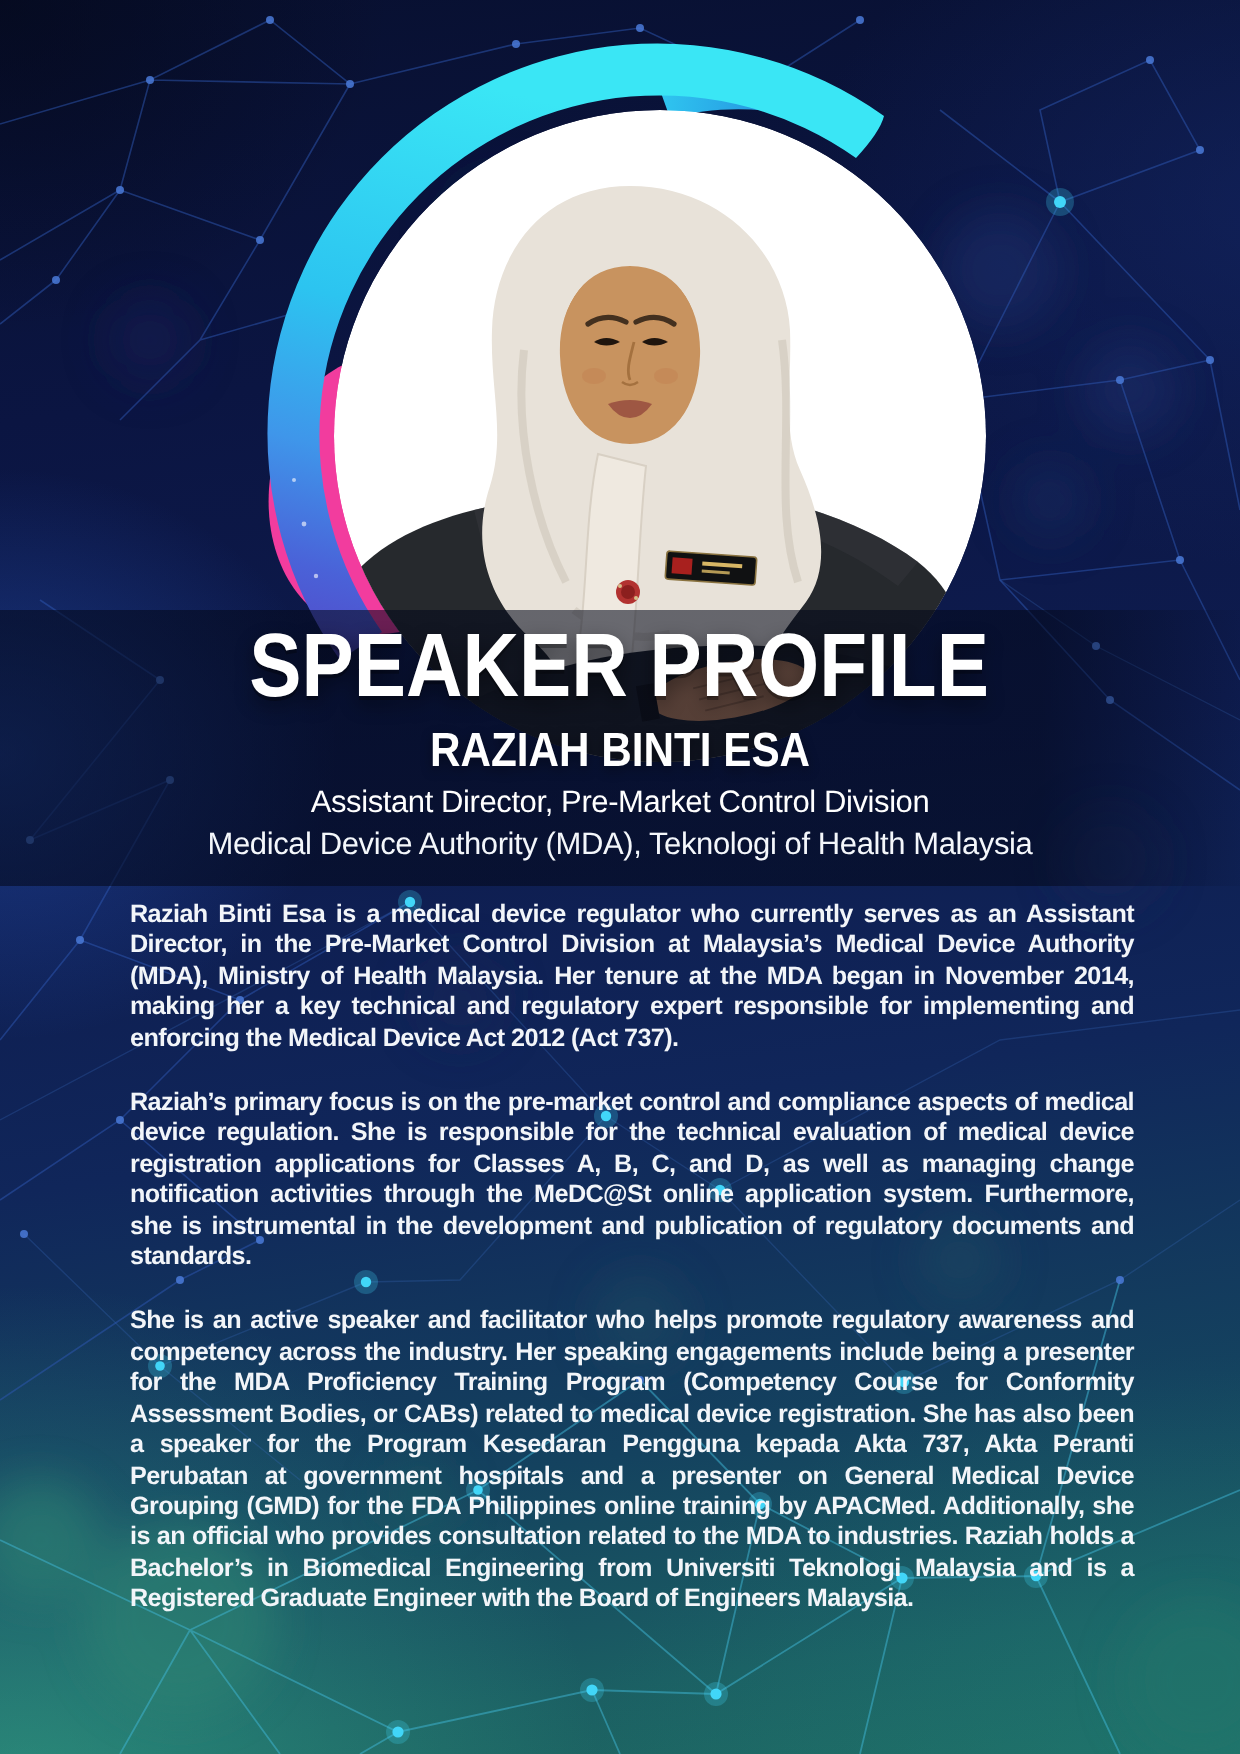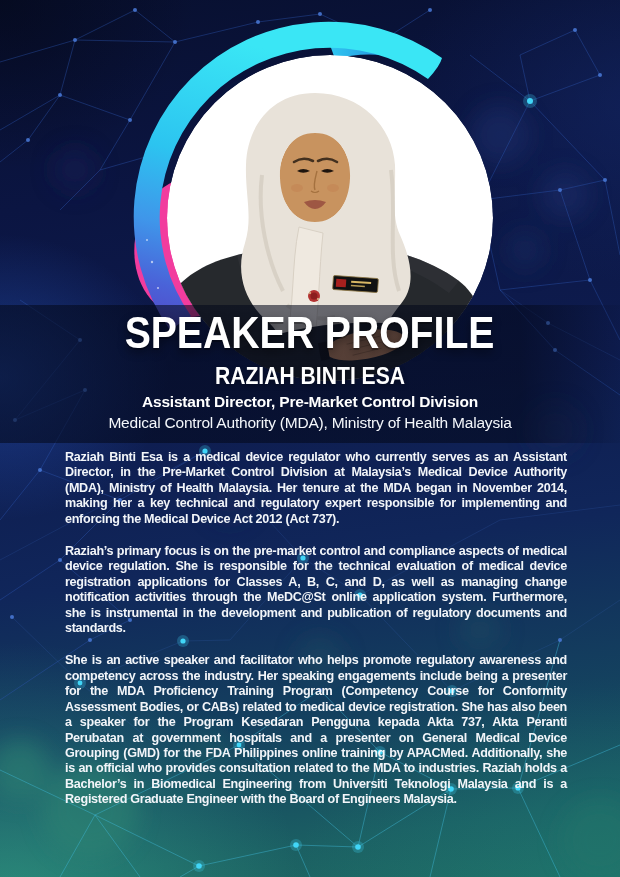--- a/index.html
+++ b/index.html
@@ -33,21 +33,21 @@
   .title{
     margin:5px 0 0 0;font-size:45px;line-height:46px;font-weight:700;letter-spacing:0;
     text-shadow:0 2px 0 rgba(0,0,0,.3),0 4px 10px rgba(0,0,0,.45);
   }
   .title .squeeze{display:inline-block;transform:scaleX(.87);transform-origin:50% 50%;white-space:nowrap;}
   .name{
     margin:7px 0 0 0;font-size:24px;line-height:25px;font-weight:700;
     text-shadow:0 2px 6px rgba(0,0,0,.4);
   }
   .name .squeeze{display:inline-block;transform:scaleX(.88);transform-origin:50% 50%;white-space:nowrap;}
-  .position{margin:6px 0 0 0;font-size:15.5px;line-height:16px;font-weight:700;letter-spacing:-.2px;}
+  .position{margin:6px 0 0 0;font-size:15.5px;line-height:16px;font-weight:400;letter-spacing:-.2px;}
   .org{margin:4px 0 0 0;font-size:15.5px;line-height:17px;font-weight:400;letter-spacing:-.2px;color:#f4f7fb;}
   
   .bio{position:absolute;left:53px;top:450px;width:514px;z-index:5;}
   .bio p{
     margin:0 0 17px 12px;font-size:12.6px;line-height:15.4px;font-weight:700;letter-spacing:-.3px;
     text-align:justify;color:#f2f5f9;
   }
 </style>
 </head>
 <body>
@@ -240,21 +240,21 @@
       </g>
     </svg>
   </div>
 
   <div class="band"></div>
 
   <div class="header">
     <h1 class="title"><span class="squeeze">SPEAKER PROFILE</span></h1>
     <h2 class="name"><span class="squeeze">RAZIAH BINTI ESA</span></h2>
     <div class="position">Assistant Director, Pre-Market Control Division</div>
-    <div class="org">Medical Control Authority (MDA), Ministry of Health Malaysia</div>
+    <div class="org">Medical Device Authority (MDA), Teknologi of Health Malaysia</div>
   </div>
 
   <div class="bio">
     <p>Raziah Binti Esa is a medical device regulator who currently serves as an Assistant Director, in the Pre-Market Control Division at Malaysia’s Medical Device Authority (MDA), Ministry of Health Malaysia. Her tenure at the MDA began in November 2014, making her a key technical and regulatory expert responsible for implementing and enforcing the Medical Device Act 2012 (Act 737).</p>
     <p>Raziah’s primary focus is on the pre-market control and compliance aspects of medical device regulation. She is responsible for the technical evaluation of medical device registration applications for Classes A, B, C, and D, as well as managing change notification activities through the MeDC@St online application system. Furthermore, she is instrumental in the development and publication of regulatory documents and standards.</p>
     <p>She is an active speaker and facilitator who helps promote regulatory awareness and competency across the industry. Her speaking engagements include being a presenter for the MDA Proficiency Training Program (Competency Course for Conformity Assessment Bodies, or CABs) related to medical device registration. She has also been a speaker for the Program Kesedaran Pengguna kepada Akta 737, Akta Peranti Perubatan at government hospitals and a presenter on General Medical Device Grouping (GMD) for the FDA Philippines online training by APACMed. Additionally, she is an official who provides consultation related to the MDA to industries. Raziah holds a Bachelor’s in Biomedical Engineering from Universiti Teknologi Malaysia and is a Registered Graduate Engineer with the Board of Engineers Malaysia.</p>
   </div>
 
 </div>
 

